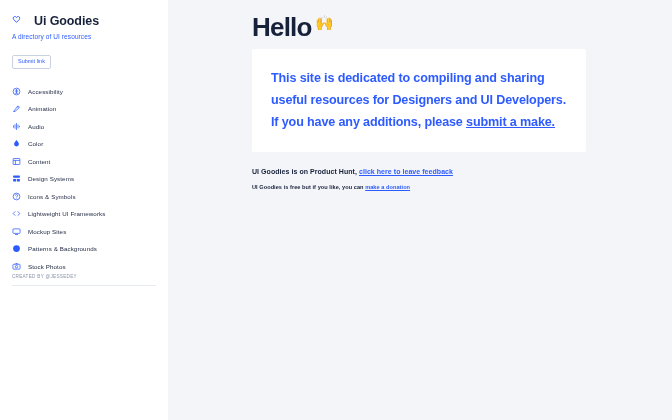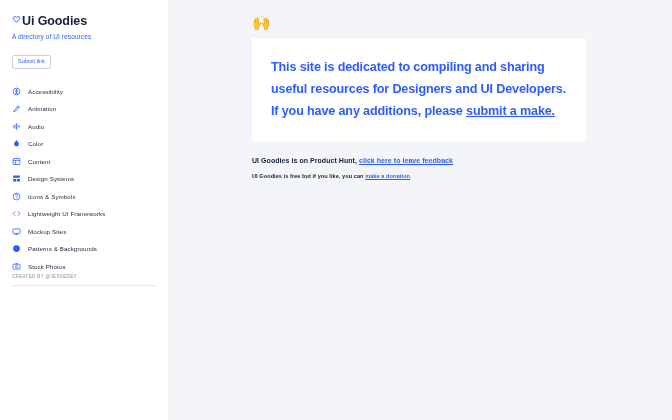--- a/index.html
+++ b/index.html
@@ -19,21 +19,21 @@
     width: 168px;
     height: 420px;
     background: #ffffff;
     padding: 14px 12px 0 12px;
     position: relative;
     flex: 0 0 168px;
   }
   .brand {
     display: flex;
     align-items: center;
-    gap: 1px;
+    gap: 13px;
     margin-bottom: 5px;
   }
   .brand-heart {
     color: #2d5bff;
     font-size: 10px;
     line-height: 1;
     display: inline-block;
     transform: translateY(-1px);
   }
   .brand-title {
@@ -287,20 +287,21 @@
     </nav>
 
     <div class="sidebar-divider"></div>
 
     <div class="credit">CREATED BY @JESSEDEY</div>
   </aside>
 
   <main class="main">
 
     <div class="hello-row">
+      <span class="hello">Hello</span>
       <span class="hello-emoji">🙌</span>
     </div>
 
     <section class="card">
       <p class="card-text"><span>This site is dedicated to compiling and sharing useful resources for Designers and UI Developers. If you have any additions, please </span><a href="#">submit a make.</a></p>
     </section>
 
     <div class="footnotes">
       <p class="foot-line"><span>UI Goodies is on Product Hunt, </span><a href="#">click here to leave feedback</a></p>
       <p class="foot-line small"><span>UI Goodies is free but if you like, you can </span><a href="#">make a donation</a></p>

